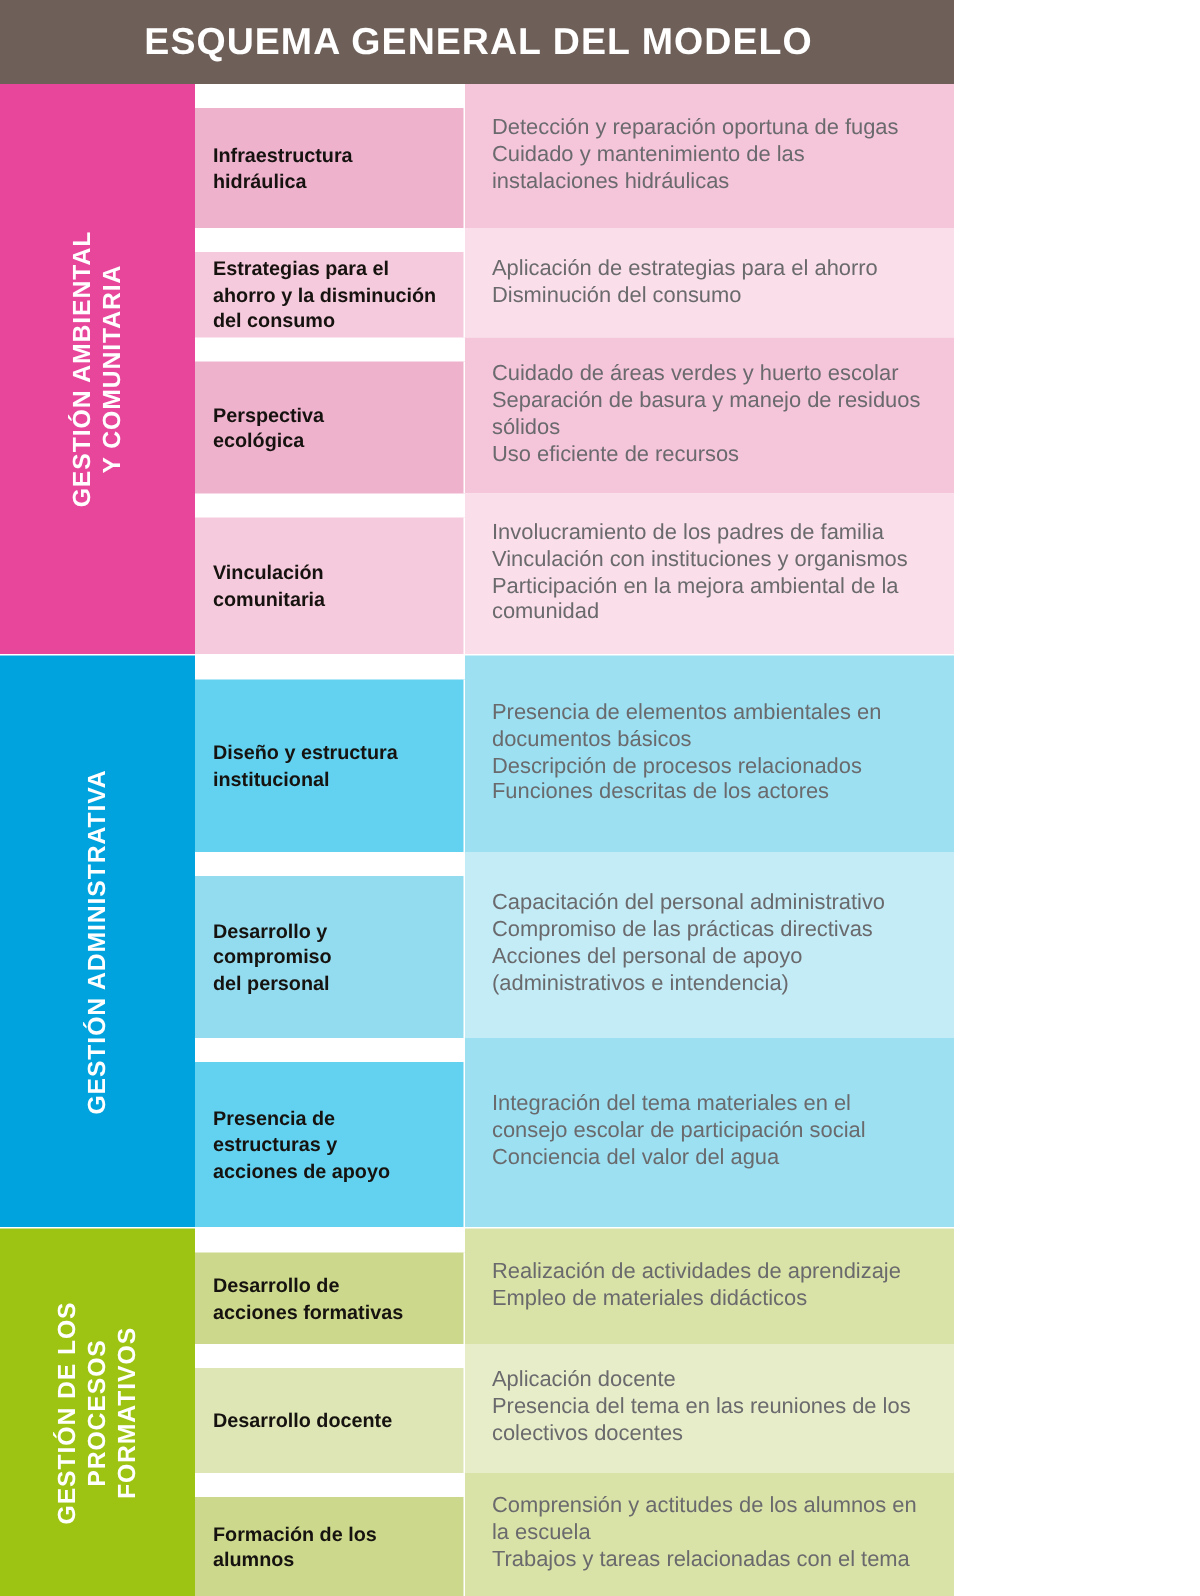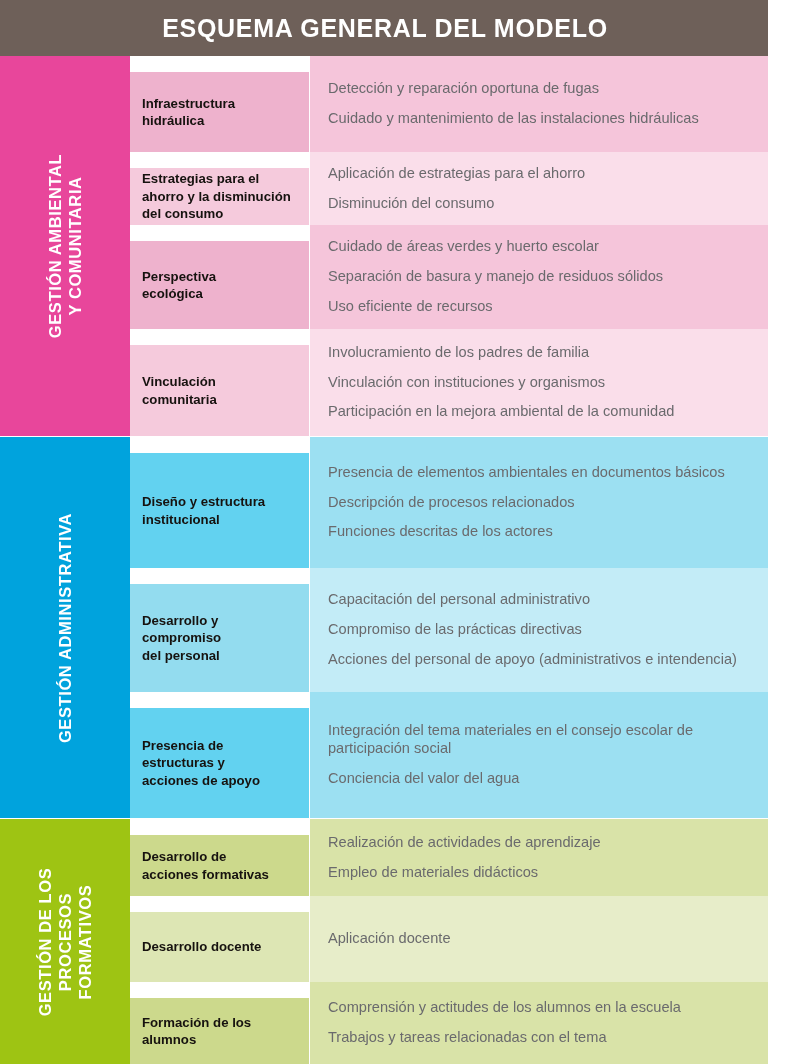--- a/index.html
+++ b/index.html
@@ -10,21 +10,21 @@
   }
   body {
     width: 800px;
     height: 1064px;
     background: #ffffff;
     font-family: "Liberation Sans", sans-serif;
     overflow: hidden;
   }
 
   .schema {
-    width: 768px;
+    width: 636px;
     height: 1064px;
     display: flex;
     flex-direction: column;
     background: #ffffff;
   }
 
   
   .header {
     height: 56px;
     flex: 0 0 56px;
@@ -111,21 +111,21 @@
     border-right: 1px solid #ffffff;
     margin-top: 16px;
   }
   .row-items {
     flex: 1 1 auto;
     min-width: 0;
     padding: 9px 16px 9px 18px;
     display: flex;
     flex-direction: column;
     justify-content: center;
-    gap: 12px;
+    gap: 0;
   }
   .item {
     font-size: 14.6px;
     line-height: 1.22;
     color: #6a6a6d;
   }
 
   
   .pink .row:nth-child(odd)  .row-topic { background: #eeb2cd; }
   .pink .row:nth-child(odd)  .row-items { background: #f5c5da; }
@@ -300,20 +300,21 @@
             <div class="item">Empleo de materiales didácticos</div>
           </div>
         </div>
 
         <div class="row">
           <div class="row-topic">
             <span class="topic-line">Desarrollo docente</span>
           </div>
           <div class="row-items">
             <div class="item">Aplicación docente</div>
+            <div class="item">Presencia del tema en las reuniones de los colectivos docentes</div>
           </div>
         </div>
 
         <div class="row">
           <div class="row-topic">
             <span class="topic-line">Formación de los</span>
             <span class="topic-line">alumnos</span>
           </div>
           <div class="row-items">
             <div class="item">Comprensión y actitudes de los alumnos en la escuela</div>

